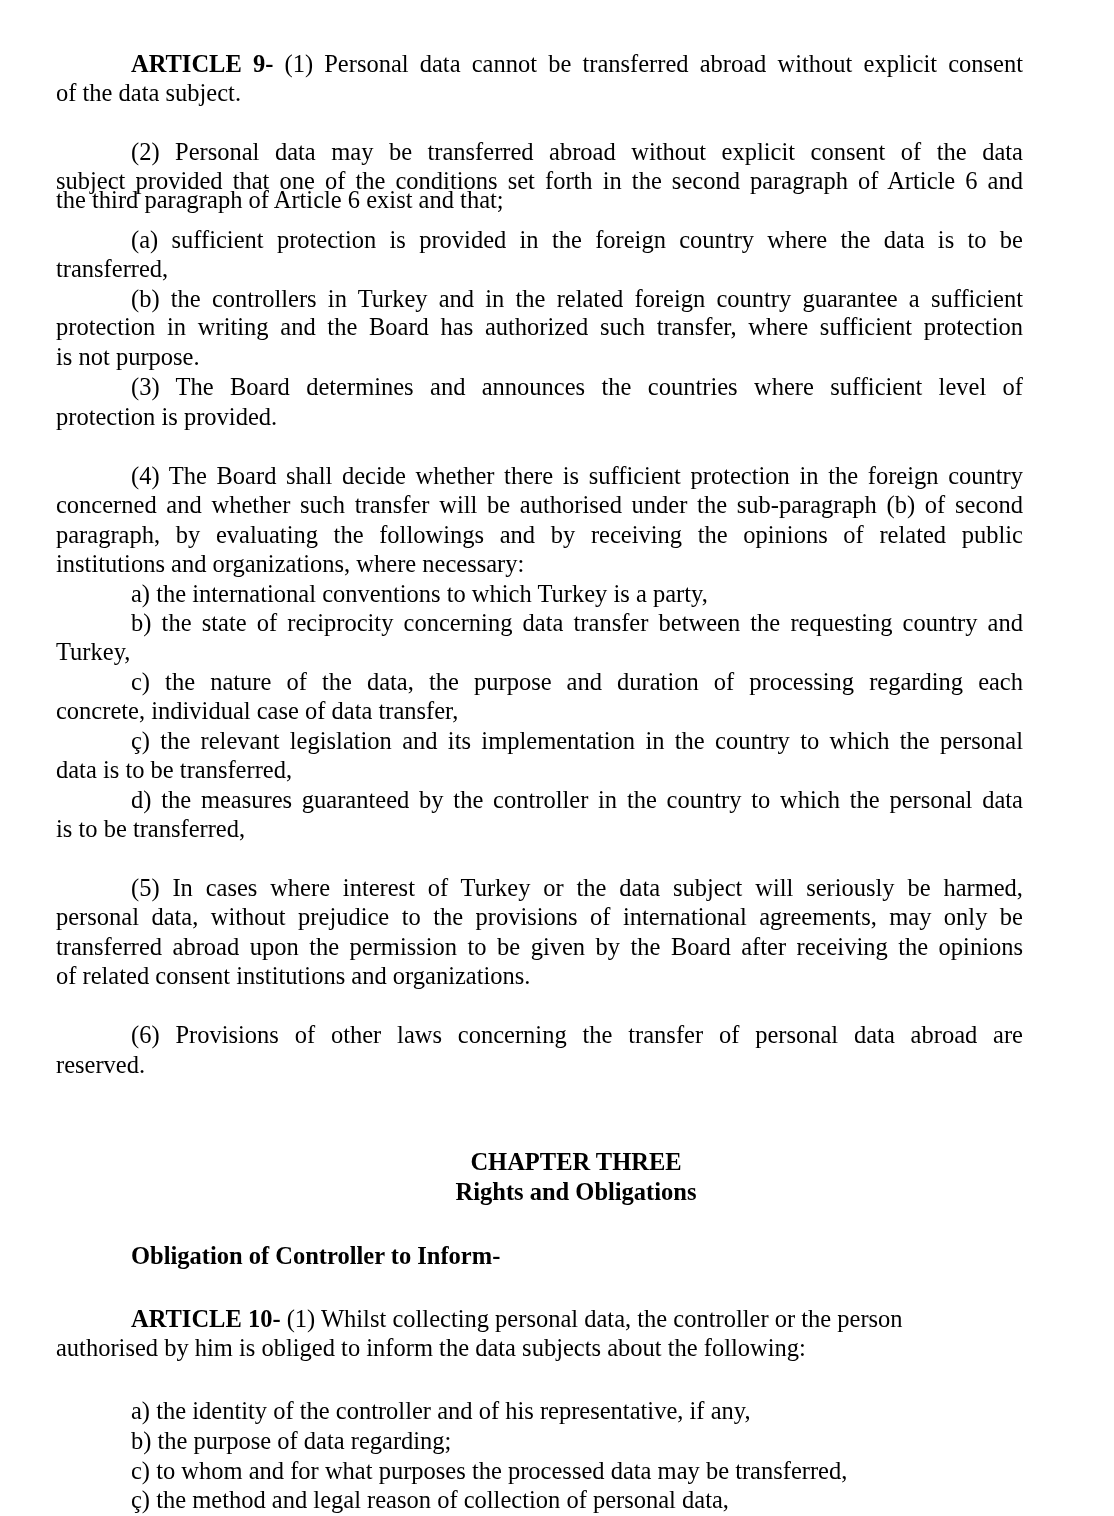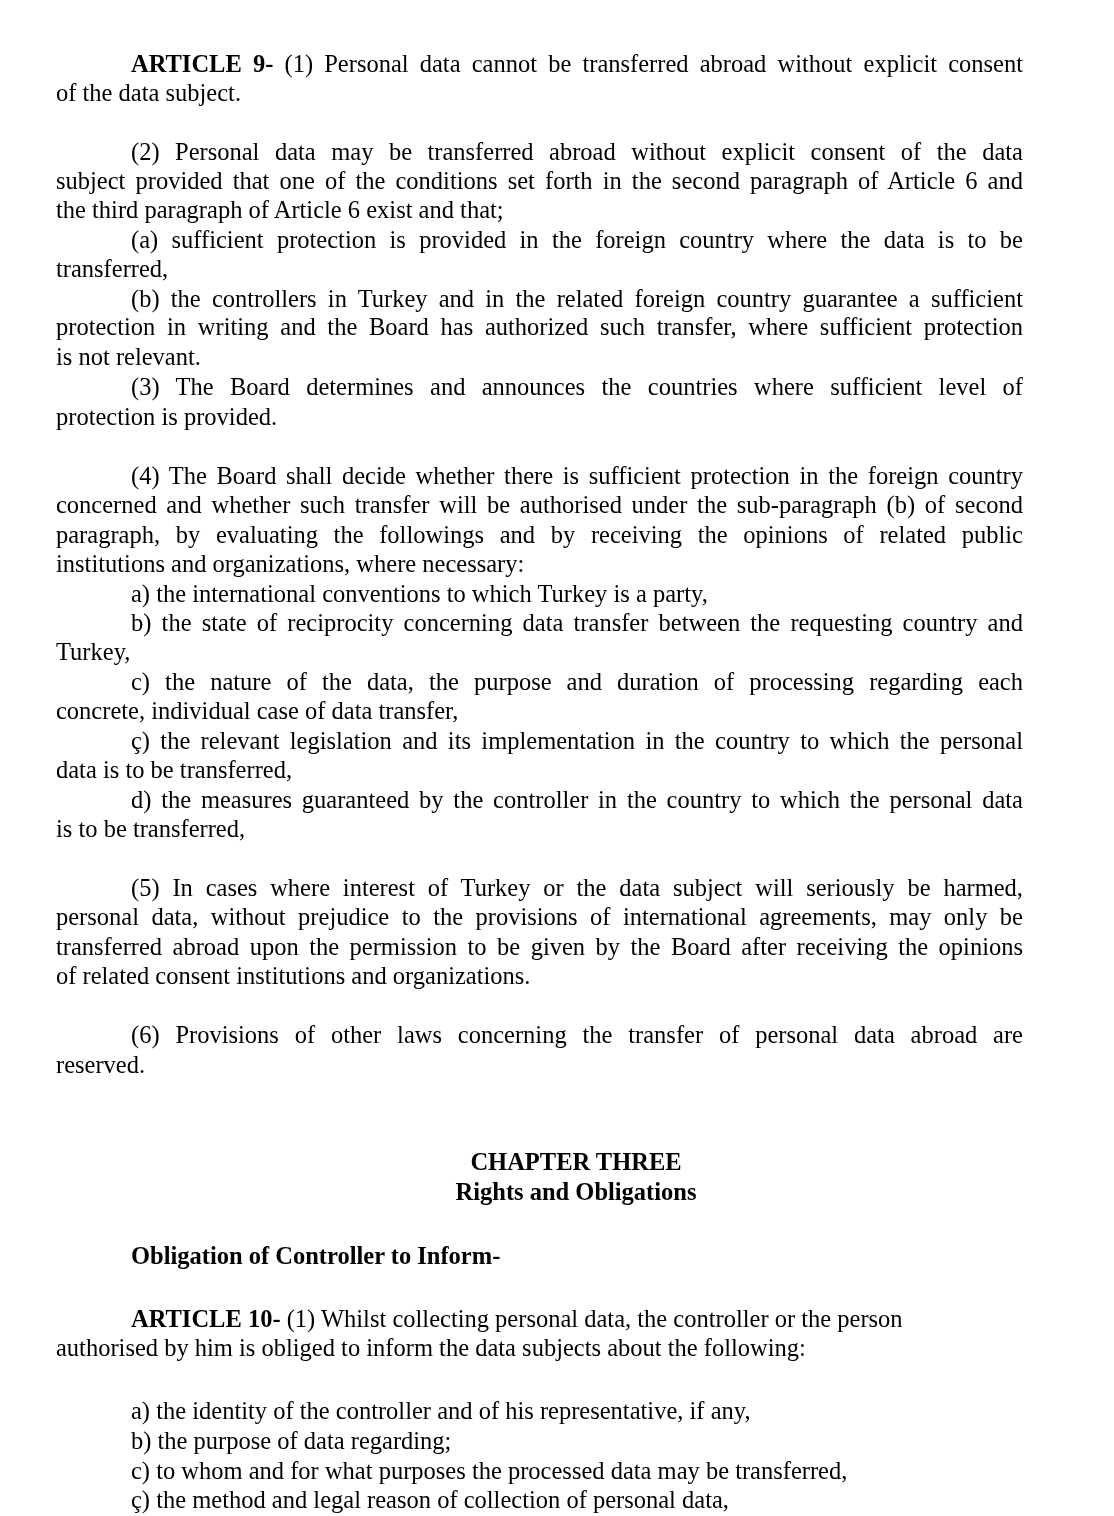--- a/index.html
+++ b/index.html
@@ -20,26 +20,26 @@
 </head>
 <body>
 
 <div>
 
   <div class="line indent just" style="top:29px"><span class="b">ARTICLE 9-</span> <span>(1) Personal data cannot be transferred abroad without explicit consent</span></div>
   <div class="line" style="top:58px">of the data subject.</div>
 
   <div class="line indent just" style="top:117px">(2) Personal data may be transferred abroad without explicit consent of the data</div>
   <div class="line just" style="top:146px">subject provided that one of the conditions set forth in the second paragraph of Article 6 and</div>
-  <div class="line" style="top:175px">the third paragraph of Article 6 exist and that;</div>
+  <div class="line" style="top:165px">the third paragraph of Article 6 exist and that;</div>
   <div class="line indent just" style="top:205px">(a) sufficient protection is provided in the foreign country where the data is to be</div>
   <div class="line" style="top:234px">transferred,</div>
   <div class="line indent just" style="top:264px">(b) the controllers in Turkey and in the related foreign country guarantee a sufficient</div>
   <div class="line just" style="top:292px">protection in writing and the Board has authorized such transfer, where  sufficient protection</div>
-  <div class="line" style="top:322px">is not relevant.</div>
+  <div class="line" style="top:322px">is not purpose.</div>
 
   <div class="line indent just" style="top:352px">(3) The Board determines and announces the countries where sufficient level of</div>
   <div class="line" style="top:382px">protection is provided.</div>
 
   <div class="line indent just" style="top:441px">(4) The Board shall decide whether there is sufficient protection in the foreign country</div>
   <div class="line just" style="top:470px">concerned and whether such transfer will be authorised under the sub-paragraph (b) of second</div>
   <div class="line just" style="top:500px">paragraph, by evaluating the followings and by receiving the opinions of related public</div>
   <div class="line" style="top:529px">institutions and organizations, where necessary:</div>
   <div class="line indent" style="top:559px">a) the international conventions to which Turkey is a party,</div>
   <div class="line indent just" style="top:588px">b) the state of reciprocity concerning data transfer between the requesting country and</div>

